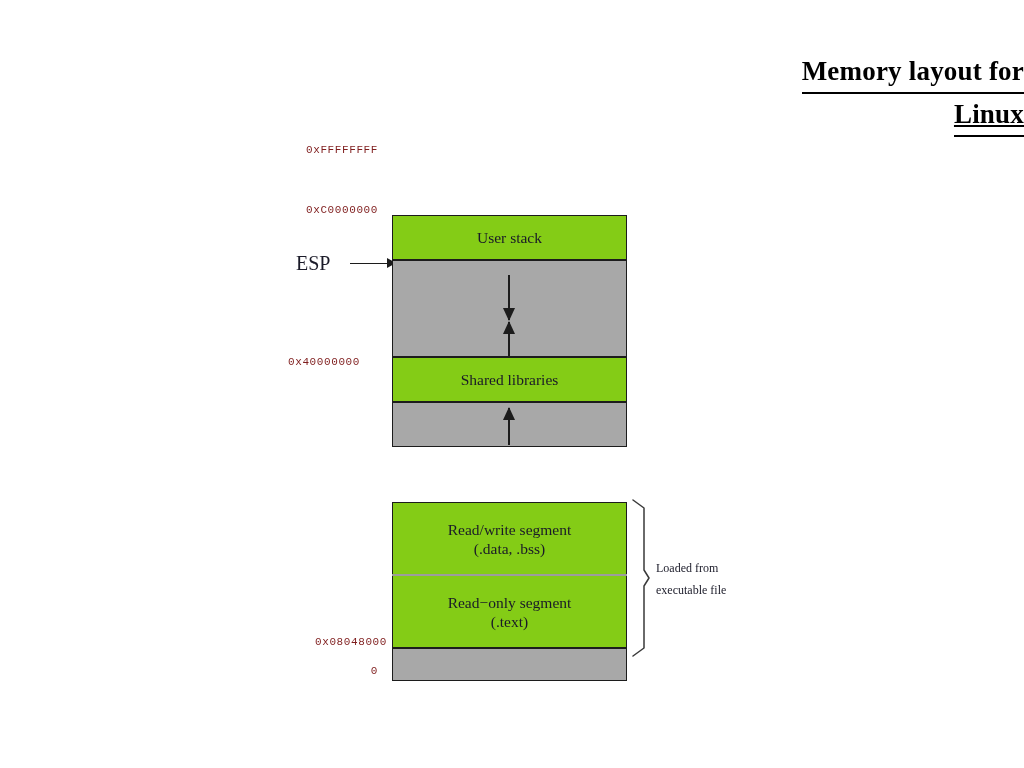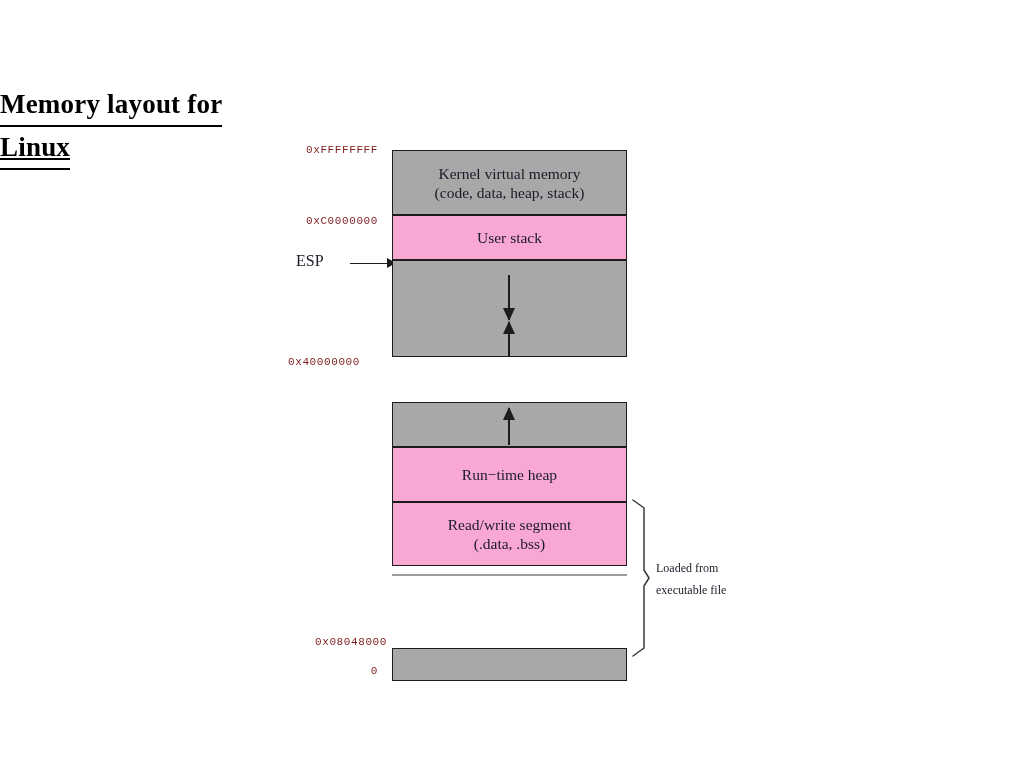--- a/index.html
+++ b/index.html
@@ -15,22 +15,21 @@
     font-family: "Liberation Serif", "DejaVu Serif", serif;
     color: #1a1a28;
   }
 
   
   #title-block {
     position: absolute;
     left: 0;
     top: 52px;
     width: 1024px;
-    text-align: left;
-    margin-top: 33px;
+    text-align: right;
   }
   .title-line {
     display: inline-block;
     font-family: "Liberation Serif", "DejaVu Serif", serif;
     font-weight: bold;
     font-size: 27px;
     line-height: 39px;
     letter-spacing: 0.2px;
     color: #000000;
     border-bottom: 2.5px solid #000000;
@@ -51,21 +50,21 @@
     left: 0;
     width: 235px;
     box-sizing: border-box;
     border: 1.6px solid #1c1c1c;
     display: flex;
     align-items: center;
     justify-content: center;
     text-align: center;
   }
   .mem-block.gray  { background: #a8a8a8; }
-  .mem-block.white { background: #f9a8d4; }
+  .mem-block.white { background: #84cc16; }
   .mem-label {
     font-family: "Liberation Serif", "DejaVu Serif", serif;
     font-size: 15.5px;
     line-height: 19px;
     color: #1a1a28;
     white-space: pre-line;
   }
   
   .mem-block + .mem-block { }
 
@@ -120,21 +119,21 @@
     left: 296px;
     top: 252px;
     width: 100px;
     height: 22px;
   }
   #esp-label {
     position: absolute;
     left: 0;
     top: 0;
     font-family: "Liberation Serif", "DejaVu Serif", serif;
-    font-size: 16px;
+    font-size: 20px;
     color: #1a1a28;
   }
   #esp-arrow-line {
     position: absolute;
     left: 54px;
     top: 11px;
     width: 44px;
     height: 1.4px;
     background: #1c1c1c;
   }
@@ -172,48 +171,48 @@
 </head>
 <body>
 
 <div id="title-block">
   <div class="title-line" id="title-line-1">Memory layout for</div><br>
   <div class="title-line" id="title-line-2">Linux</div>
 </div>
 
 <div id="address-labels">
     <div class="addr-label" style="left: 260px; top: 144px;">0xFFFFFFFF</div>
-    <div class="addr-label" style="left: 260px; top: 215px;">0xC0000000</div>
+    <div class="addr-label" style="left: 260px; top: 204px;">0xC0000000</div>
     <div class="addr-label" style="left: 242px; top: 356px;">0x40000000</div>
     <div class="addr-label" style="left: 269px; top: 636px;">0x08048000</div>
     <div class="addr-label" style="left: 260px; top: 665px;">0</div>
   </div>
 
 <div id="esp-pointer">
   <span id="esp-label">ESP</span>
   <span id="esp-arrow-line"></span>
   <span id="esp-arrow-head"></span>
 </div>
 
 <div id="memory-diagram">
-    <div class="mem-block gray" style="top: 0px; height: 65px;">
-      <span class="mem-label">Kernel virtual memory
-(code, data, heap, stack)</span>
-    </div>
     <div class="mem-block white" style="top: 65px; height: 45px;">
       <span class="mem-label">User stack</span>
     </div>
     <div class="mem-block gray" style="top: 110px; height: 97px;"></div>
+    <div class="mem-block white" style="top: 207px; height: 45px;">
+      <span class="mem-label">Shared libraries</span>
+    </div>
     <div class="mem-block gray" style="top: 252px; height: 45px;"></div>
-    <div class="mem-block white" style="top: 297px; height: 55px;">
-      <span class="mem-label">Run−time heap</span>
-    </div>
-    <div class="mem-block white" style="top: 352px; height: 64px;">
+    <div class="mem-block white" style="top: 352px; height: 73px;">
       <span class="mem-label">Read/write segment
 (.data, .bss)</span>
+    </div>
+    <div class="mem-block white" style="top: 425px; height: 73px;">
+      <span class="mem-label">Read−only segment
+(.text)</span>
     </div>
     <div class="mem-block gray" style="top: 498px; height: 33px;"></div>
     <div id="divider-rw-ro" style="top: 424.2px;"></div>
     <div class="arrow down" style="top: 125px; height: 45px;">
       <span class="head"></span>
     </div>
     <div class="arrow up" style="top: 172px; height: 34px;">
       <span class="head"></span>
     </div>
     <div class="arrow up" style="top: 258px; height: 37px;">

